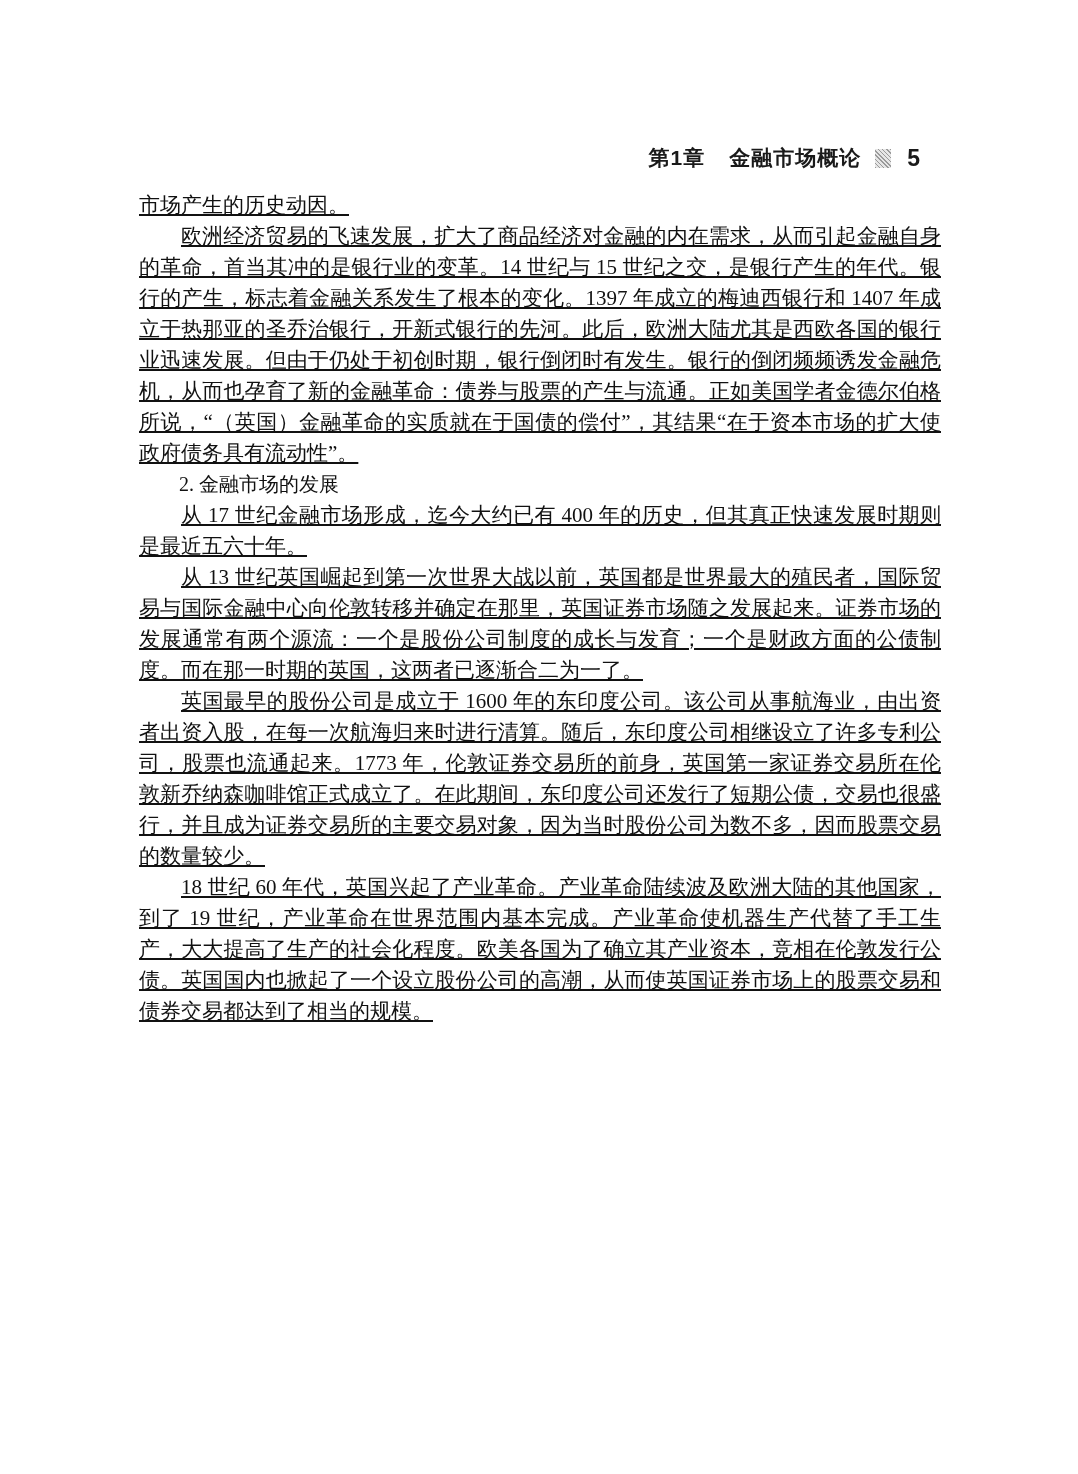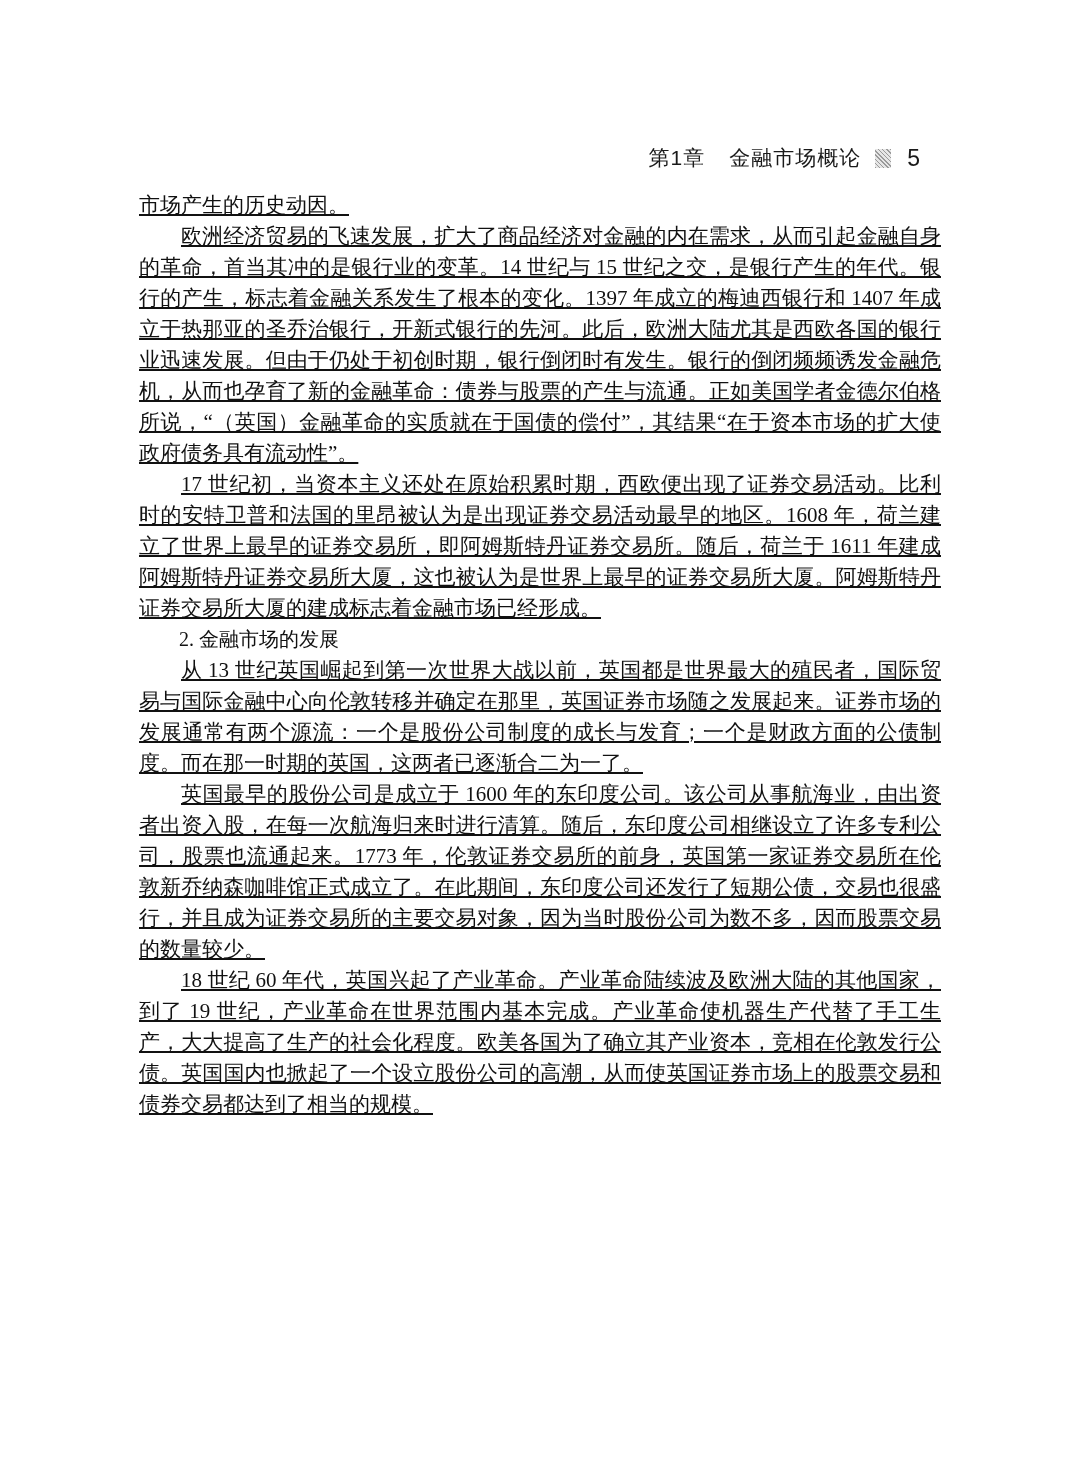--- a/index.html
+++ b/index.html
@@ -17,21 +17,21 @@
     color: #111111;
   }
   
   .running-header {
     position: absolute;
     top: 144px;
     right: 158px;
     display: flex;
     align-items: center;
     font-family: "Liberation Sans", "DejaVu Sans", sans-serif;
-    font-weight: normal;
+    font-weight: bold;
     font-size: 21px;
     letter-spacing: 1px;
     color: #1a1a1a;
     white-space: nowrap;
   }
   .running-header .chapter-no {
     margin-right: 24px;
   }
   .running-header .ornament {
     width: 16px;
@@ -77,20 +77,20 @@
   <div class="running-header">
     <span class="chapter-no">第1章</span>
     <span class="chapter-title">金融市场概论</span>
     <span class="ornament"></span>
     <span class="page-no">5</span>
   </div>
 
   <div class="text-block">
     <p class="para no-indent">市场产生的历史动因。</p>
     <p class="para">欧洲经济贸易的飞速发展，扩大了商品经济对金融的内在需求，从而引起金融自身的革命，首当其冲的是银行业的变革。14 世纪与 15 世纪之交，是银行产生的年代。银行的产生，标志着金融关系发生了根本的变化。1397 年成立的梅迪西银行和 1407 年成立于热那亚的圣乔治银行，开新式银行的先河。此后，欧洲大陆尤其是西欧各国的银行业迅速发展。但由于仍处于初创时期，银行倒闭时有发生。银行的倒闭频频诱发金融危机，从而也孕育了新的金融革命：债券与股票的产生与流通。正如美国学者金德尔伯格所说，“（英国）金融革命的实质就在于国债的偿付”，其结果“在于资本市场的扩大使政府债务具有流动性”。</p>
-    <p class="para">17 世纪初，当资本主义还处在原始积累时期，西欧便出现了证券交易活动。比利时的安特卫普和法国的里昂被认为是出现证券交易活动最早的地区。1608 年，荷兰建立了世界上最早的证券交易所，即阿姆斯特丹证券交易所。随后，荷兰于 1611 年建成阿姆斯特丹证券交易所大厦，这也被认为是世界上最早的证券交易所大厦。阿姆斯特丹证券交易所大厦的建成标志着金融市场已经形成。</p>
     <p class="section-heading">2. 金融市场的发展</p>
+    <p class="para">从 17 世纪金融市场形成，迄今大约已有 400 年的历史，但其真正快速发展时期则是最近五六十年。</p>
     <p class="para">从 13 世纪英国崛起到第一次世界大战以前，英国都是世界最大的殖民者，国际贸易与国际金融中心向伦敦转移并确定在那里，英国证券市场随之发展起来。证券市场的发展通常有两个源流：一个是股份公司制度的成长与发育；一个是财政方面的公债制度。而在那一时期的英国，这两者已逐渐合二为一了。</p>
     <p class="para">英国最早的股份公司是成立于 1600 年的东印度公司。该公司从事航海业，由出资者出资入股，在每一次航海归来时进行清算。随后，东印度公司相继设立了许多专利公司，股票也流通起来。1773 年，伦敦证券交易所的前身，英国第一家证券交易所在伦敦新乔纳森咖啡馆正式成立了。在此期间，东印度公司还发行了短期公债，交易也很盛行，并且成为证券交易所的主要交易对象，因为当时股份公司为数不多，因而股票交易的数量较少。</p>
     <p class="para">18 世纪 60 年代，英国兴起了产业革命。产业革命陆续波及欧洲大陆的其他国家，到了 19 世纪，产业革命在世界范围内基本完成。产业革命使机器生产代替了手工生产，大大提高了生产的社会化程度。欧美各国为了确立其产业资本，竞相在伦敦发行公债。英国国内也掀起了一个设立股份公司的高潮，从而使英国证券市场上的股票交易和债券交易都达到了相当的规模。</p>
   </div>
 
 </div>
 
 </body></html>

